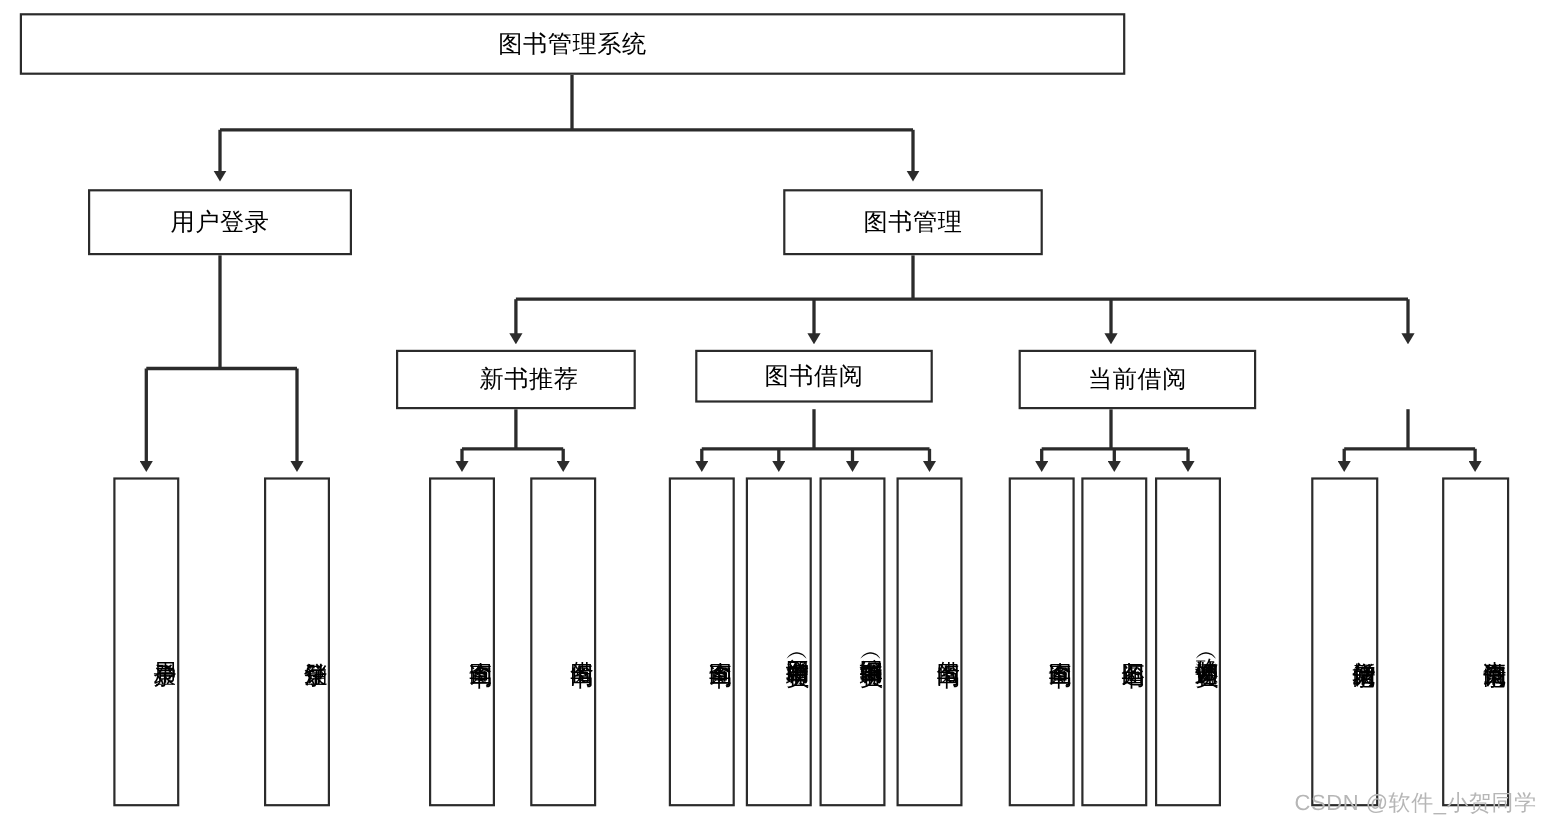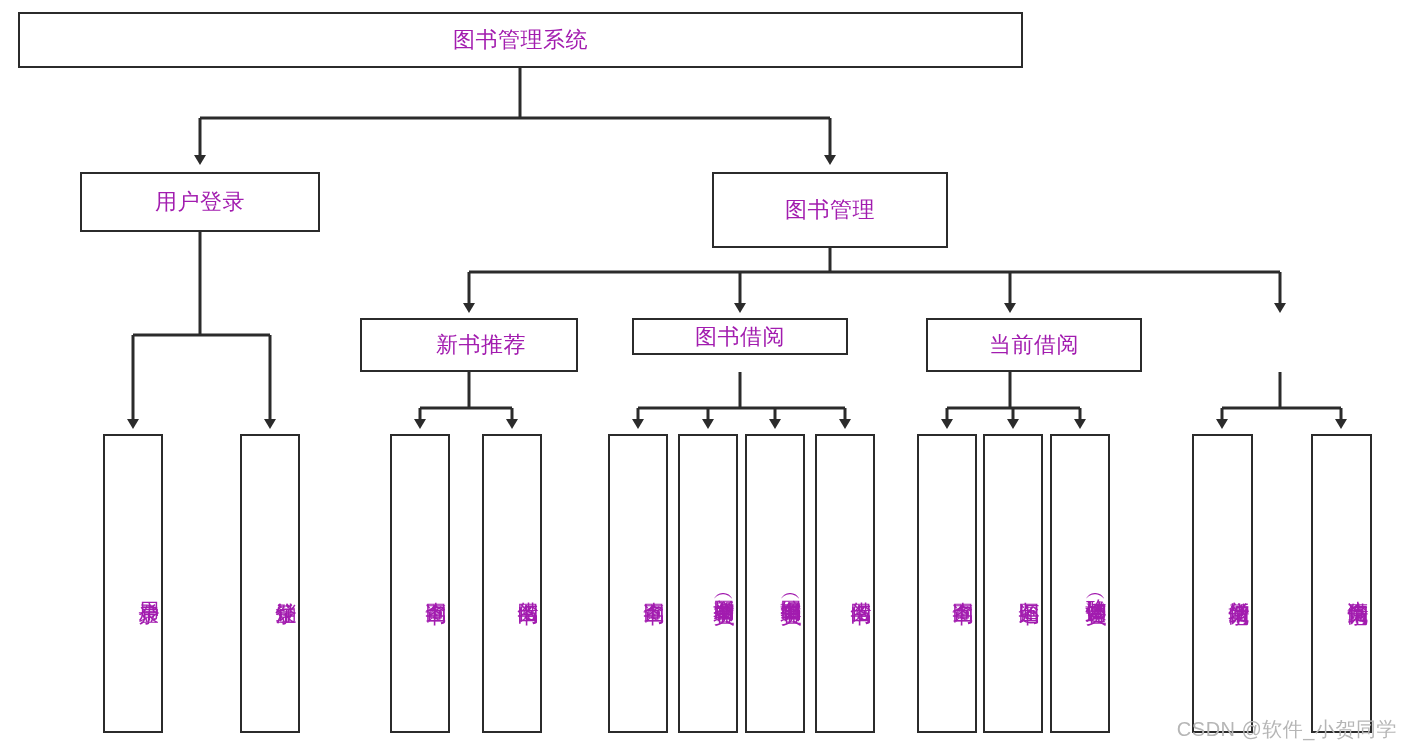--- a/index.html
+++ b/index.html
@@ -20,21 +20,21 @@
     left: 0;
     top: 0;
     width: 1405px;
     height: 747px;
   }
   .node {
     position: absolute;
     box-sizing: border-box;
     border: 2px solid #2b2b2b;
     background: #ffffff;
-    color: #a21caf;
+    color: #000000;
     display: flex;
     align-items: center;
     justify-content: center;
     text-align: center;
     line-height: 1.15;
     z-index: 2;
   }
   .node.horiz {
     font-size: 22px;
     letter-spacing: 0.5px;
@@ -113,24 +113,24 @@
       <path d="M1280,372 L1280,408"></path>
       <path d="M1222,408 L1341,408"></path>
       <path d="M1222,408 L1222,420" marker-end="url(#arrow)"></path>
       <path d="M1341,408 L1341,420" marker-end="url(#arrow)"></path>
     </g>
   </svg>
 
   <div class="node horiz" style="left:18px; top:12px; width:1005px; height:56px;">图书管理系统</div>
 
   <div class="node horiz" style="left:80px; top:172px; width:240px; height:60px;">用户登录</div>
-  <div class="node horiz" style="left:712px; top:172px; width:236px; height:76px;">图书管理</div>
+  <div class="node horiz" style="left:712px; top:172px; width:236px; height:60px;">图书管理</div>
 
   <div class="node horiz" style="left:360px; top:318px; width:218px; height:54px;padding-left:24px;">新书推荐</div>
-  <div class="node horiz" style="left:632px; top:318px; width:216px; height:37px;">图书借阅</div>
+  <div class="node horiz" style="left:632px; top:318px; width:216px; height:48px;">图书借阅</div>
   <div class="node horiz" style="left:902px; top:318px; width:216px; height:54px;margin-left:24px;">当前借阅</div>
 
   <div class="node vert" style="left:103px; top:434px; width:60px; height:299px;">用户登录</div>
   <div class="node vert" style="left:240px; top:434px; width:60px; height:299px;">注销登录</div>
 
   <div class="node vert" style="left:390px; top:434px; width:60px; height:299px;">查询图书</div>
   <div class="node vert" style="left:482px; top:434px; width:60px; height:299px;">借阅图书</div>
 
   <div class="node vert" style="left:608px; top:434px; width:60px; height:299px;">查询图书</div>
   <div class="node vert tall" style="left:678px; top:434px; width:60px; height:299px;">新增图书（管理员）</div>

